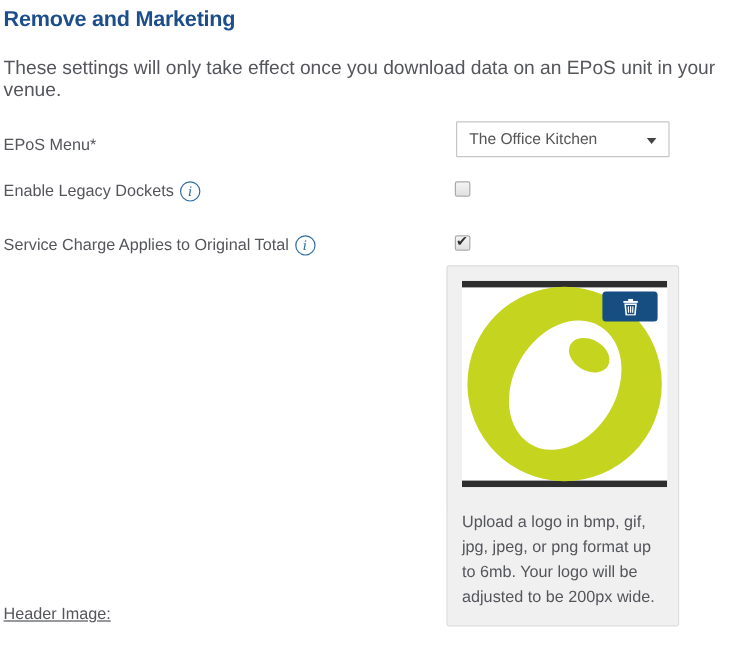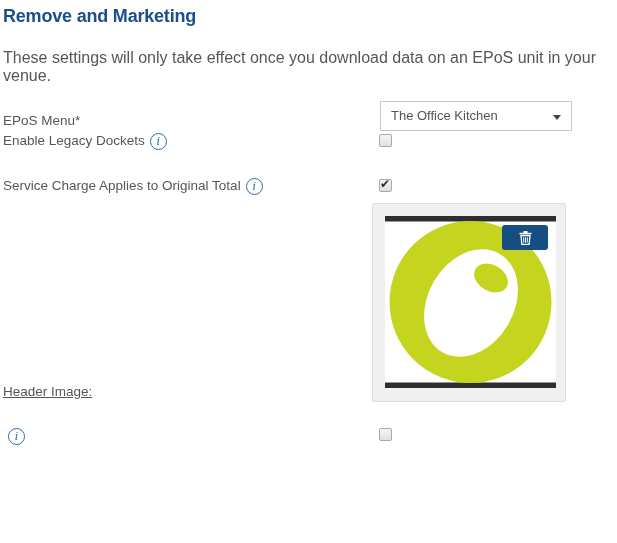--- a/index.html
+++ b/index.html
@@ -25,38 +25,38 @@
   }
   .intro{margin:22px 0 0;font-size:16px;line-height:18px;color:var(--text-gray);}
   .row{display:flex;align-items:flex-end;gap:25px;}
   .row .lbl{
     flex:0 0 344px;font-size:13.5px;line-height:20px;color:var(--text-gray);
     display:flex;align-items:center;
   }
   .row .ctrl{flex:1 1 auto;}
   .row-select{margin-top:16px;}
   .row-select .lbl{padding-top:6px;}
-  .row-legacy{}
+  .row-legacy{margin-top:18px;}
   .row-service{margin-top:25px;}
   .row-image{margin-top:7px;}
   .row-image .lbl{padding-top:6px;align-items:flex-start;text-decoration:underline;}
   .row-remove{margin-top:24px;}
 
   
   .info{
     display:inline-flex;align-items:center;justify-content:center;
     width:17px;height:17px;margin-left:5px;flex:none;
     border:1px solid var(--info-blue);border-radius:50%;
     font-family:"DejaVu Serif",serif;font-style:italic;font-size:11px;line-height:1;
     color:var(--info-blue);cursor:pointer;
   }
 
   
   .select{
-    position:relative;width:192px;height:30px;margin-left:8px;
+    position:relative;width:178px;height:30px;margin-left:8px;
     background:#fff;border:1px solid #c6c6c6;border-radius:1px;
     font-size:13px;line-height:28px;color:#555;padding-left:10px;
     cursor:pointer;
   }
   .caret{
     position:absolute;right:10px;top:13px;width:0;height:0;
     border-left:4px solid transparent;border-right:4px solid transparent;
     border-top:5px solid #444;
   }
 
@@ -152,20 +152,21 @@
             <svg width="13" height="14" viewBox="0 0 13 14">
               <rect x="4.5" y="0" width="4" height="2" fill="#fff"></rect>
               <rect x="0.5" y="1.8" width="12" height="1.6" fill="#fff"></rect>
               <path d="M2 4.6 h9 l-0.9 8.9 h-7.2 z" fill="none" stroke="#fff" stroke-width="1.3"></path>
               <line x1="4.6" y1="6.3" x2="4.8" y2="11.6" stroke="#fff" stroke-width="1"></line>
               <line x1="6.5" y1="6.3" x2="6.5" y2="11.6" stroke="#fff" stroke-width="1"></line>
               <line x1="8.4" y1="6.3" x2="8.2" y2="11.6" stroke="#fff" stroke-width="1"></line>
             </svg>
           </button>
         </div>
+        <p class="help">Upload a logo in bmp, gif, jpg, jpeg, or png format up to 6mb. Your logo will be adjusted to be 200px wide.</p>
       </div>
     </div>
   </div>
 
   <div class="row row-remove">
     <div class="lbl">
       <span class="info">i</span>
     </div>
     <div class="ctrl">
       <input type="checkbox" class="cb" style="">

